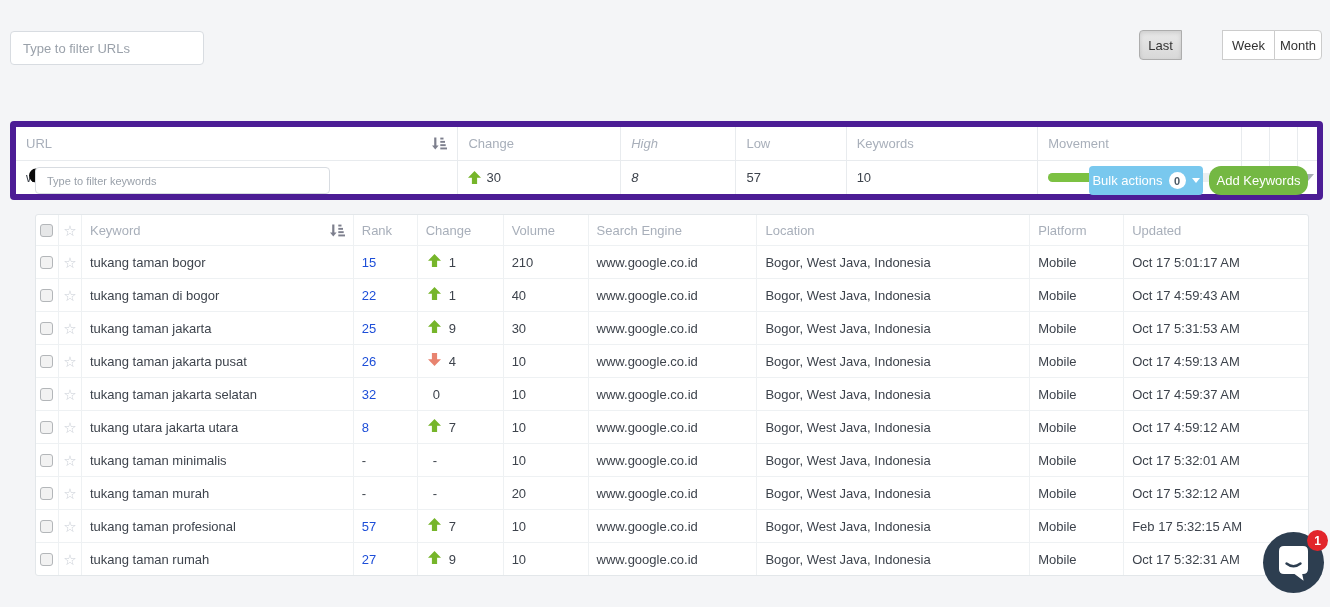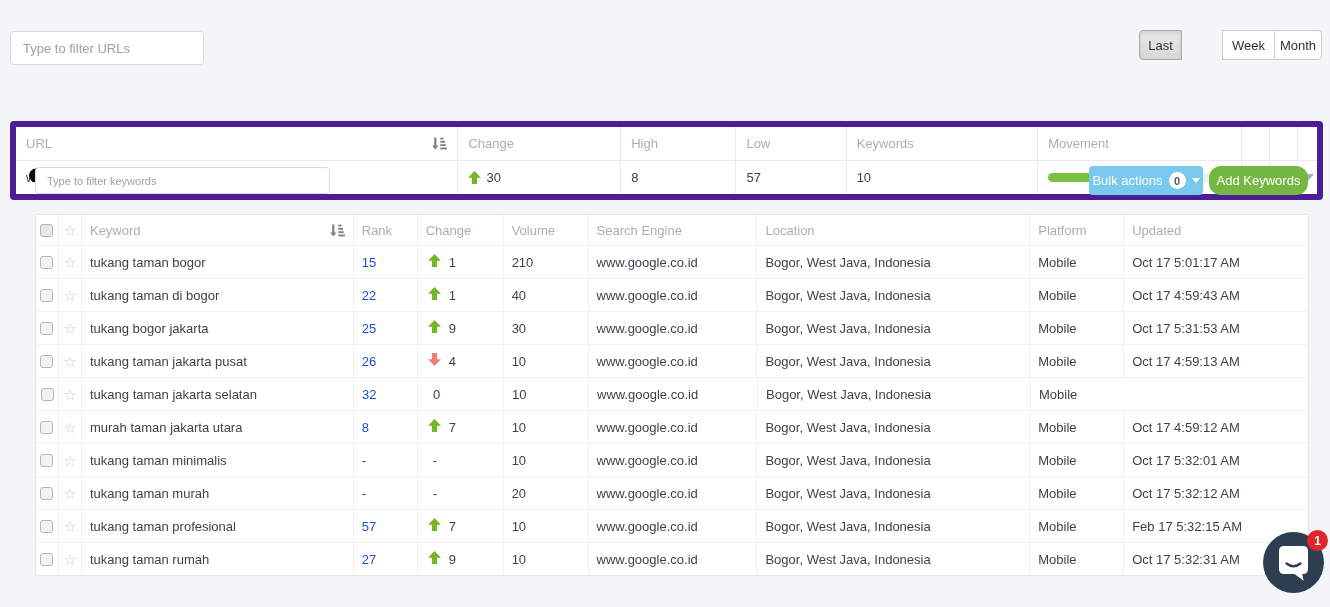--- a/index.html
+++ b/index.html
@@ -53,21 +53,21 @@
   .url-table .thead { display: flex; height: 33px; }
   .url-table .tbody-row { display: flex; height: 34px; border-top: 1px solid #e8ebee; }
   .url-table .cell {
     display: flex; align-items: center;
     padding: 0 10px; border-right: 1px solid #e8ebee;
     overflow: hidden; white-space: nowrap;
   }
   .url-table .cell:last-child { border-right: none; }
   .c-url  { width: 446px; }
   .c-chg  { width: 164px; }
-  .c-high { width: 116px; }
+  .c-high { width: 116px; font-style: italic; }
   .c-low  { width: 111px; }
   .c-kw   { width: 193px; }
   .c-mov  { width: 205px; }
   .url-table .c-link { width: 29px; justify-content: center; padding: 0; }
   .url-table .c-x    { width: 28px; justify-content: center; padding: 0; }
   .url-table .c-crt  { width: 19px; justify-content: center; padding: 0; }
   .head-label { color: #a8afba; font-size: 13px; }
   .c-url.hcell { justify-content: space-between; }
 
   .sort-icon { display: inline-block; width: 15px; height: 13px; }
@@ -421,21 +421,21 @@
   </div>
 
   <div class="kw-row">
     <div class="cell k-check">
       <span class="checkbox"></span>
     </div>
     <div class="cell k-star">
       <span class="star">☆</span>
     </div>
     <div class="cell k-kw">
-            <span class="kw-text">tukang bogor jakarta</span>
+            <span class="kw-text">tukang taman jakarta</span>
           </div>
     <div class="cell k-rank">
             <span class="rank-val rank-link">25</span>
           </div>
     <div class="cell k-chg">
       <span class="chg-cell-wrap">
         <span class="arrow-slot"><svg width="13" height="13" viewBox="0 0 13 13">
                   <path fill="#76b52a" d="M6.5 0 L13 6.8 H9.1 V13 H3.9 V6.8 H0 Z"></path>
                 </svg></span>
         <span class="chg-val">9</span>
@@ -520,31 +520,34 @@
           </div>
     <div class="cell k-se">
             <span class="se-val">www.google.co.id</span>
           </div>
     <div class="cell k-loc">
             <span class="loc-val">Bogor, West Java, Indonesia</span>
           </div>
     <div class="cell k-plat">
             <span class="plat-val">Mobile</span>
           </div>
-  </div>
-
-  <div class="kw-row">
-    <div class="cell k-check">
-      <span class="checkbox"></span>
-    </div>
-    <div class="cell k-star">
-      <span class="star">☆</span>
-    </div>
-    <div class="cell k-kw">
-            <span class="kw-text">murah taman jakarta utara</span>
+    <div class="cell k-upd">
+            <span class="upd-val">Oct 17 4:59:37 AM</span>
+          </div>
+  </div>
+
+  <div class="kw-row">
+    <div class="cell k-check">
+      <span class="checkbox"></span>
+    </div>
+    <div class="cell k-star">
+      <span class="star">☆</span>
+    </div>
+    <div class="cell k-kw">
+            <span class="kw-text">tukang utara jakarta utara</span>
           </div>
     <div class="cell k-rank">
             <span class="rank-val rank-link">8</span>
           </div>
     <div class="cell k-chg">
       <span class="chg-cell-wrap">
         <span class="arrow-slot"><svg width="13" height="13" viewBox="0 0 13 13">
                   <path fill="#76b52a" d="M6.5 0 L13 6.8 H9.1 V13 H3.9 V6.8 H0 Z"></path>
                 </svg></span>
         <span class="chg-val">7</span>

